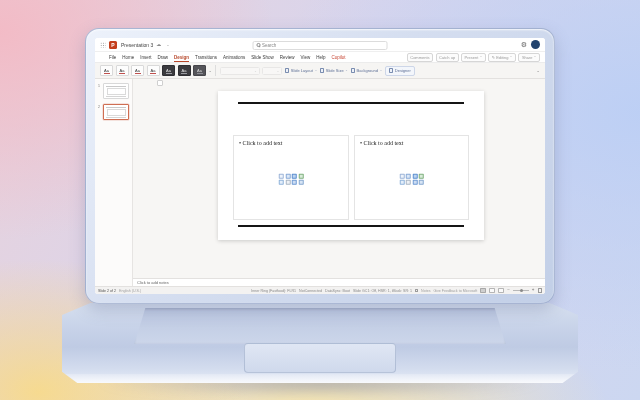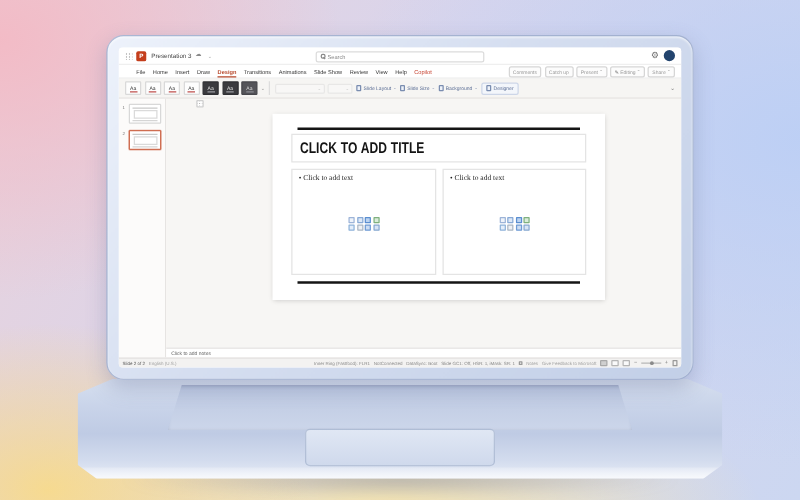--- a/index.html
+++ b/index.html
@@ -276,23 +276,20 @@
             <div class="t-line-bot"></div>
           </div>
         </div>
       </div>
 
       <div class="canvas-col">
         <div class="pane-toggle"></div>
 
         <div class="slide">
           <div class="rule-top"></div>
-          <div class="title-ph">
-            <span class="title-text">CLICK TO ADD TITLE</span>
-          </div>
 
           <div class="content-ph left">
             <div class="bullet-line">
               <span>•</span>
               <span>Click to add text</span>
             </div>
             <div class="icon-grid">
               <span class="ph-ico i1"></span>
               <span class="ph-ico i2"></span>
               <span class="ph-ico i3"></span>

